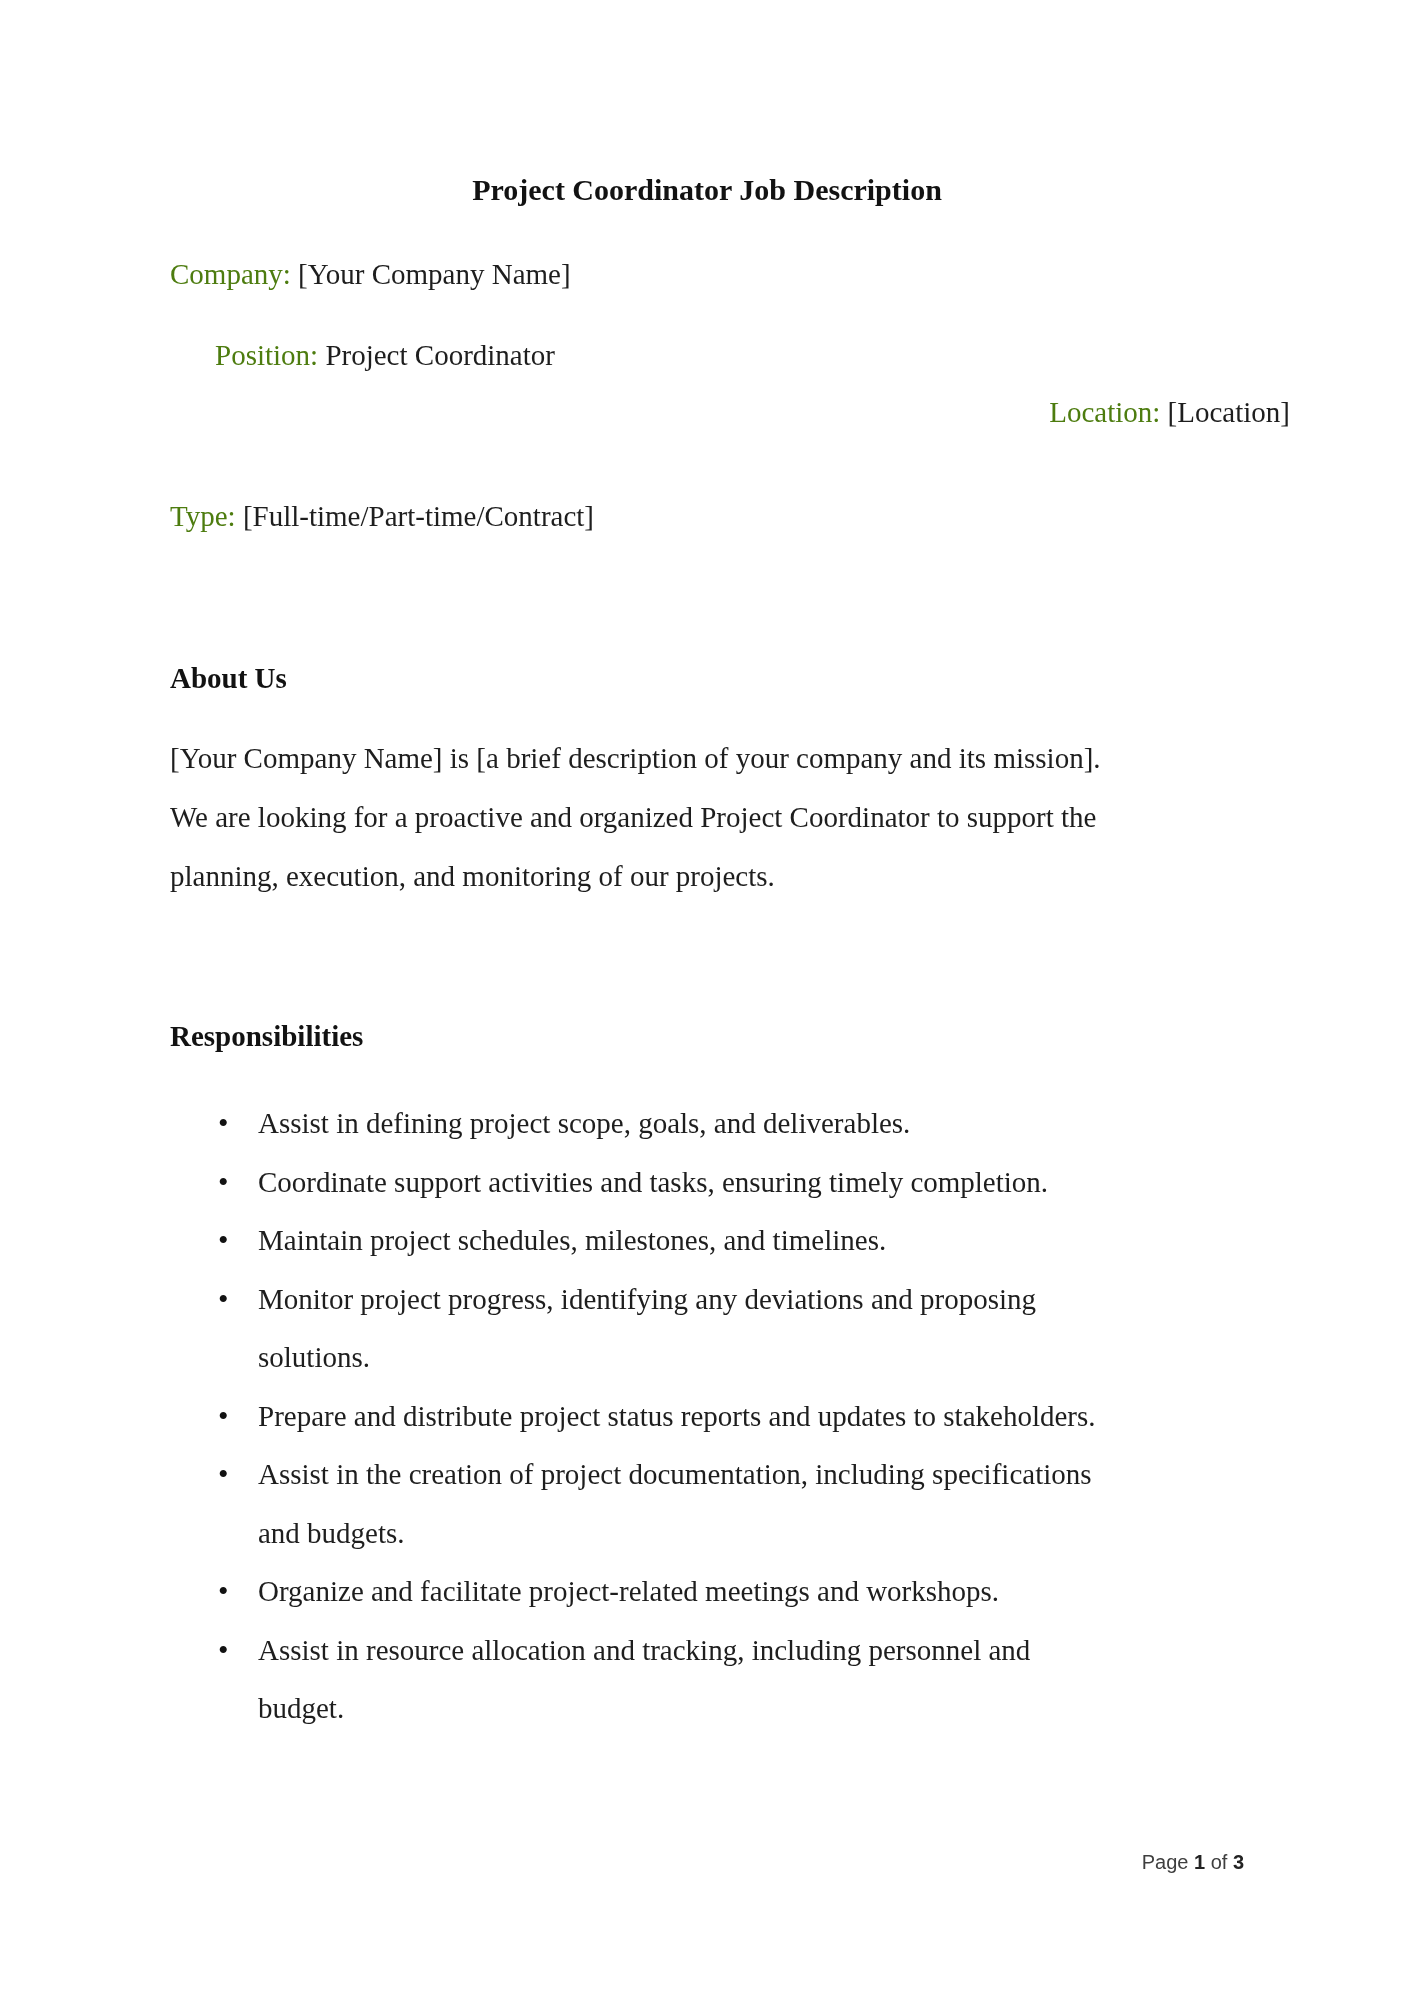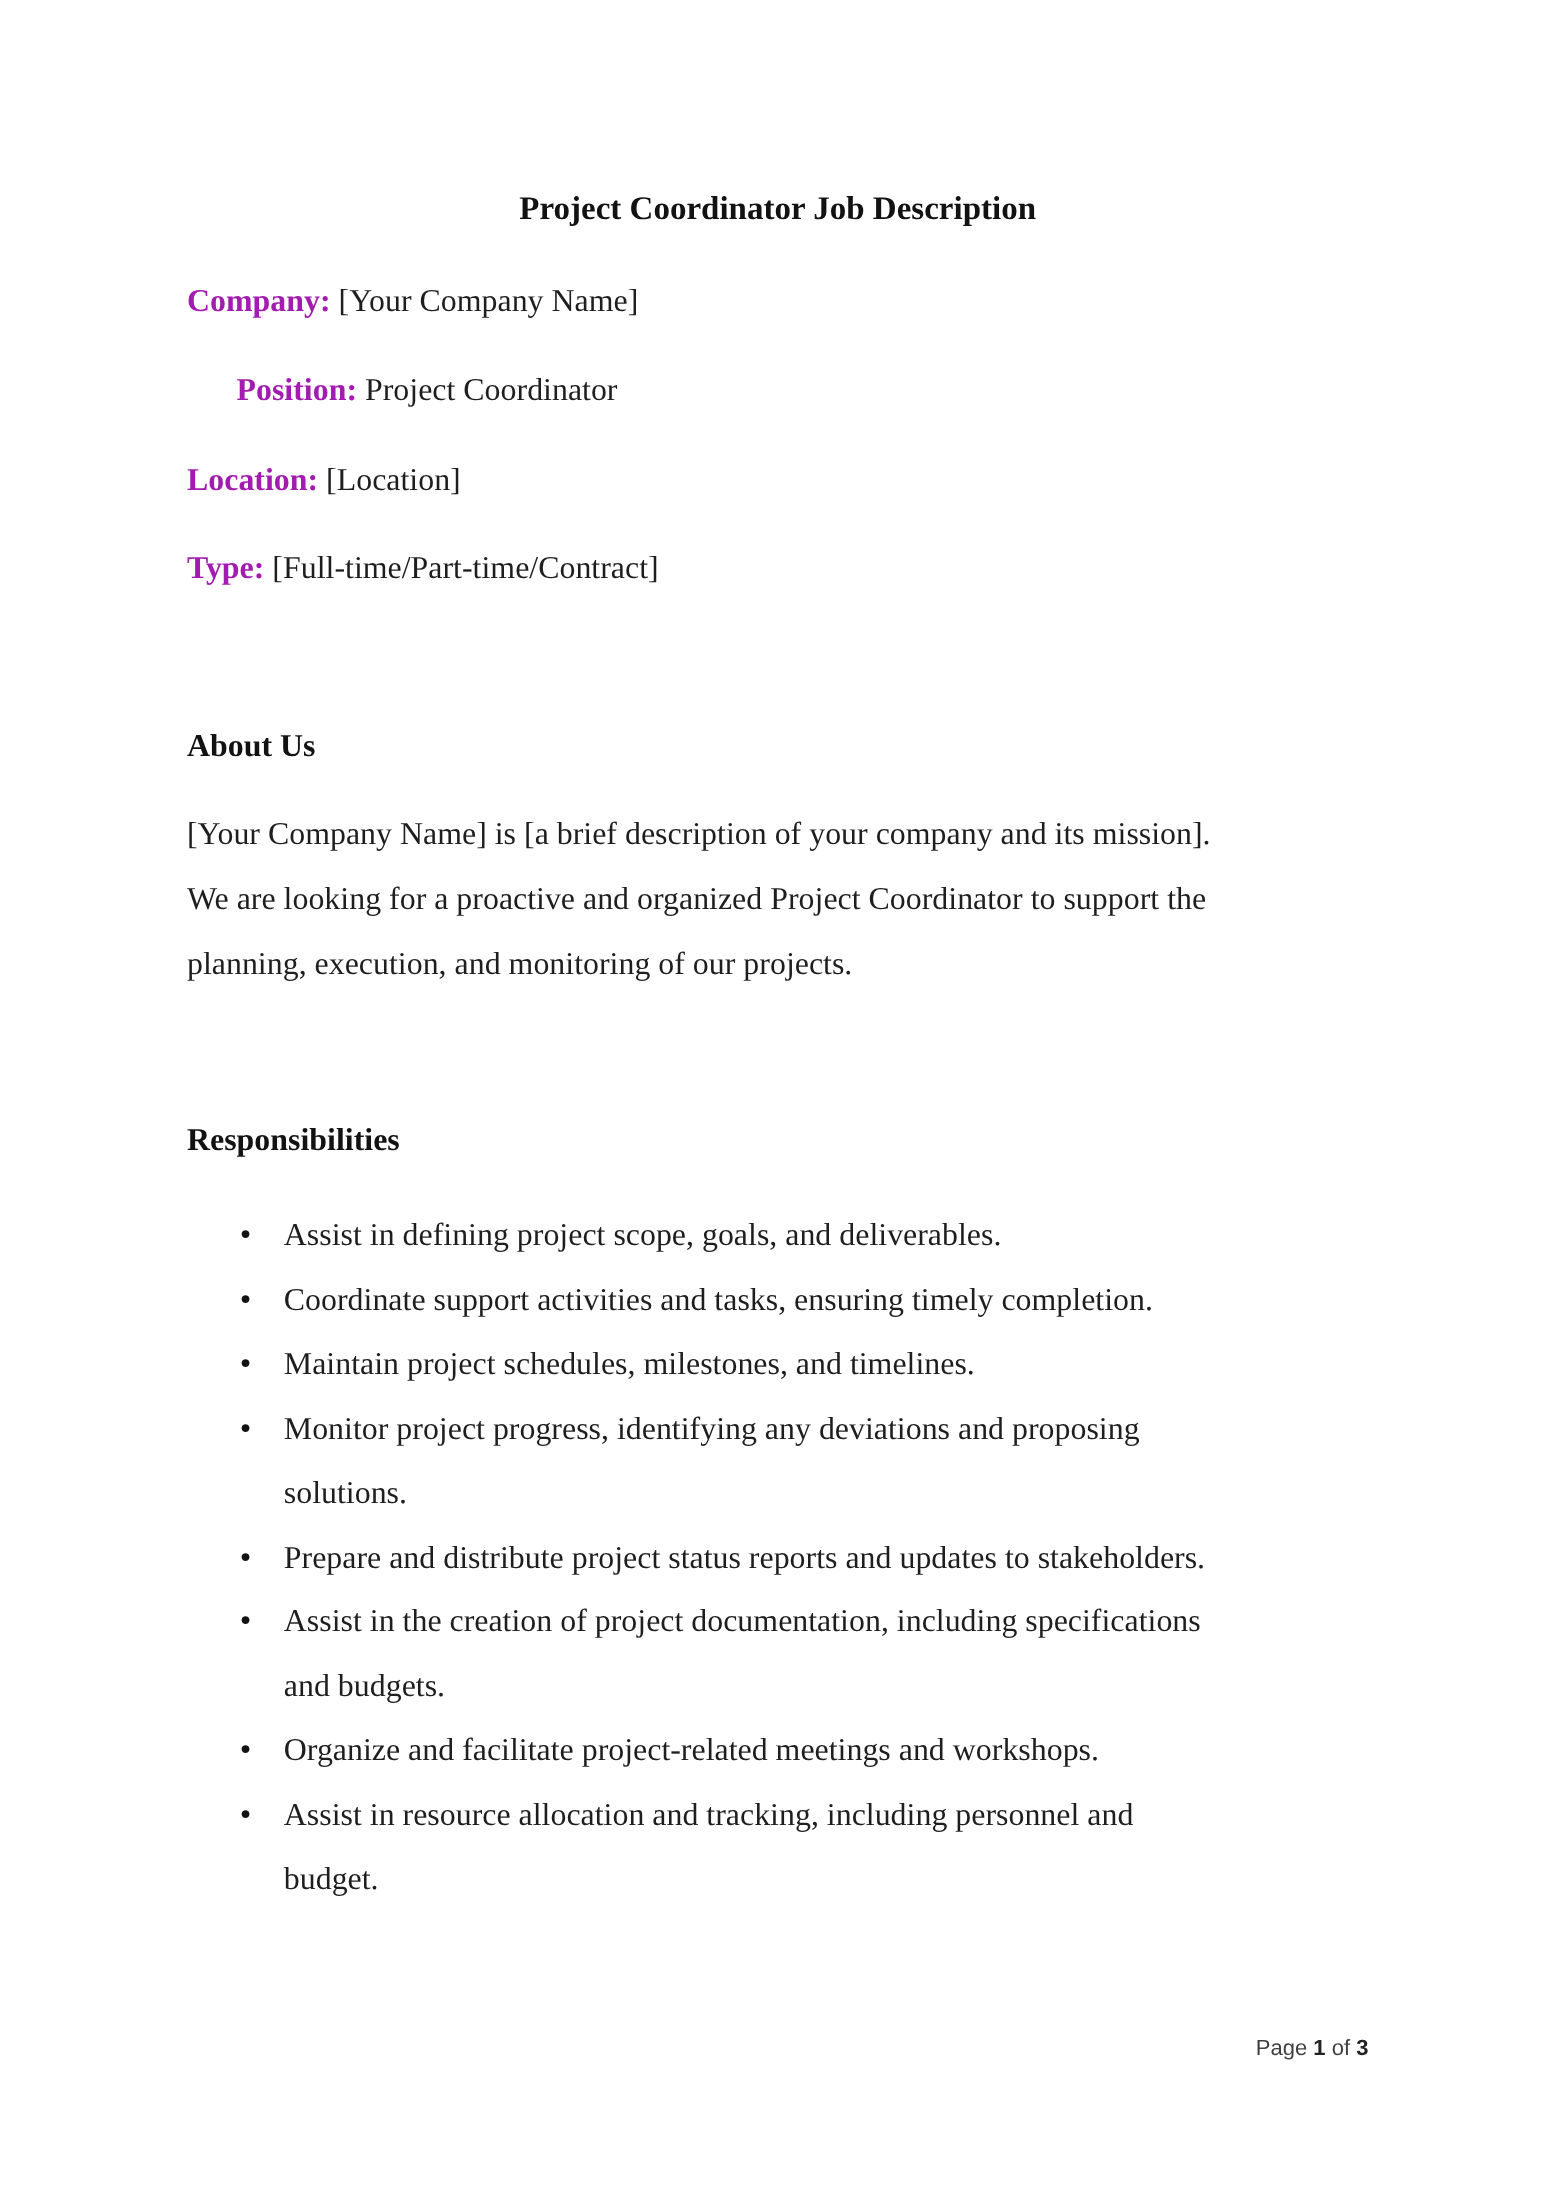--- a/index.html
+++ b/index.html
@@ -22,25 +22,25 @@
     font-size: 30px; font-weight: 700;
     line-height: 38px;
     color: #121212;
   }
   .meta-line {
     position: absolute;
     left: 170px; width: 1120px;
     font-size: 29px; line-height: 36px;
     white-space: pre;
   }
-  .meta-line .label { font-weight: 700; color: #a21caf; }
+  .meta-line .label { font-weight: 400; color: #4d7c0f; }
   .meta-line .value { font-weight: 400; }
   #meta-company  { top: 256px; }
   #meta-position { top: 337px; margin-left: 45px; }
-  #meta-location { top: 418px; }
+  #meta-location { top: 394px; text-align: right; }
   #meta-type     { top: 498px; }
   .section-heading {
     position: absolute;
     left: 170px; width: 1120px;
     font-size: 29px; font-weight: 700;
     line-height: 36px;
     color: #121212;
   }
   #about-heading { top: 660px; }
   #responsibilities-heading { top: 1018px; }

